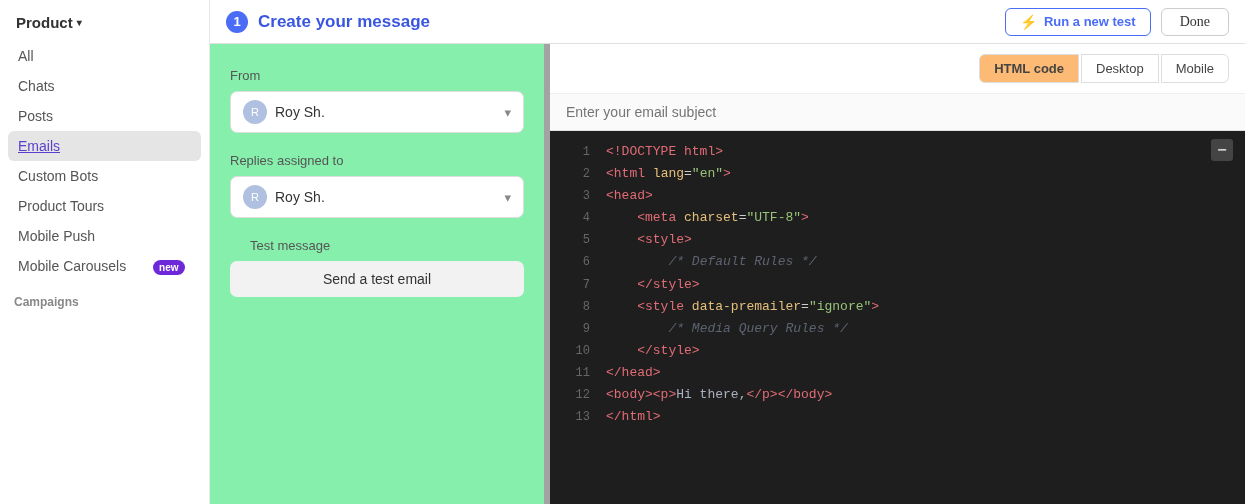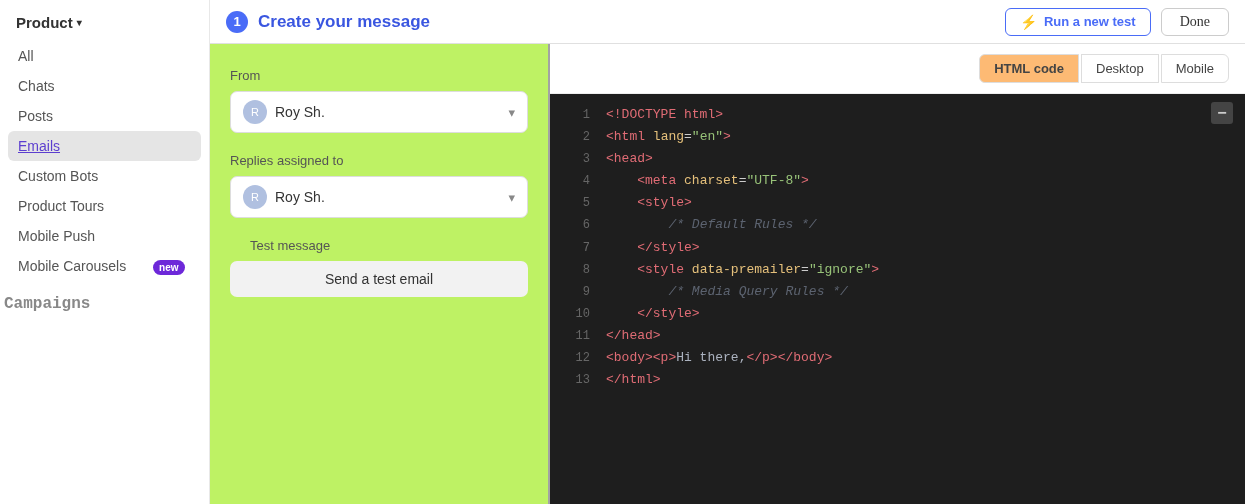--- a/index.html
+++ b/index.html
@@ -5,40 +5,40 @@
     * { box-sizing: border-box; margin: 0; padding: 0; }
     body { font-family: -apple-system, BlinkMacSystemFont, 'Segoe UI', sans-serif; font-size: 14px; color: #333; display: flex; height: 504px; overflow: hidden; }
 
     
     .sidebar { width: 210px; background: #fff; border-right: 1px solid #e8e8e8; display: flex; flex-direction: column; padding: 0; flex-shrink: 0; }
     .sidebar-messages-header { display: flex; align-items: center; padding: 14px 16px 10px; font-weight: 600; font-size: 15px; cursor: pointer; color: #333; gap: 4px; }
     .chevron-icon { font-size: 10px; }
     .sidebar-nav { display: flex; flex-direction: column; padding: 0 8px; }
     .sidebar-nav-item { padding: 7px 10px; border-radius: 6px; cursor: pointer; color: #555; font-size: 14px; }
     .sidebar-nav-item.active { background: #e5e5e5; color: #5c3ecf; font-weight: 500; text-decoration: underline; }
-    .sidebar-section-label { padding: 14px 4px 6px; font-size: 16px; font-weight: 600; color: #888; text-transform: none; letter-spacing: 0; font-family: Liberation Mono, monospace; }
+    .sidebar-section-label { padding: 14px 14px 6px; font-size: 12px; font-weight: 600; color: #888; text-transform: none; letter-spacing: 0; }
     .new-badge { background: #6d28d9; color: #fff; font-size: 10px; font-weight: 600; padding: 2px 6px; border-radius: 10px; margin-left: 23px; }
 
     
     .main { flex: 1; display: flex; flex-direction: column; overflow: hidden; }
 
     
     .top-bar { display: flex; align-items: center; background: #fff; border-bottom: 1px solid #e0e0e0; padding: 0 16px; height: 44px; justify-content: space-between; flex-shrink: 0; }
     .top-bar-left { display: flex; align-items: center; gap: 10px; }
     .step-number { width: 22px; height: 22px; border-radius: 50%; background: #4a6cf7; color: #fff; font-size: 13px; font-weight: 700; display: flex; align-items: center; justify-content: center; }
     .top-bar-title { font-size: 17px; font-weight: 700; color: #3a56e0; }
     .run-test-btn { display: flex; align-items: center; gap: 6px; background: #fff; border: 1.5px solid #4a6cf7; color: #4a6cf7; padding: 5px 14px; border-radius: 6px; cursor: pointer; font-size: 13px; font-weight: 600; }
     .run-test-btn .lightning-icon { font-size: 14px; }
     .done-btn { background: #fff; border: 1.5px solid #ccc; color: #333; padding: 5px 18px; border-radius: 6px; cursor: pointer; font-size: 14px; font-weight: 500; font-family: Liberation Serif, serif; }
 
     
     .content-area { display: flex; flex: 1; overflow: hidden; }
 
     
-    .form-panel { width: 340px; flex-shrink: 0; border-right: 2px solid #a3a3a3; padding: 24px 20px; background: #bef264; }
+    .form-panel { width: 340px; flex-shrink: 0; border-right: 6px solid #a3a3a3; padding: 24px 20px; background: #86efac; }
     .form-label { font-size: 13px; color: #555; margin-bottom: 8px; font-weight: 500; }
     .form-group { margin-bottom: 20px; }
     .select-wrapper { position: relative; }
     .select-control { width: 100%; padding: 8px 12px; border: 1px solid #ddd; border-radius: 7px; background: #fff; display: flex; align-items: center; gap: 8px; cursor: pointer; }
     .select-control .avatar { width: 24px; height: 24px; border-radius: 50%; background: #b0c0e0; overflow: hidden; display: flex; align-items: center; justify-content: center; font-size: 11px; color: #fff; }
     .select-control .select-text { flex: 1; font-size: 14px; color: #333; }
     .select-control .select-arrow { color: #888; font-size: 13px; }
     .test-message-label { font-size: 13px; font-weight: 500; color: #555; margin-bottom: 8px; margin-left: 20px; }
     .send-test-btn { width: 100%; padding: 10px; background: #f2f2f2; border: none; border-radius: 7px; cursor: pointer; font-size: 14px; color: #333; text-align: center; }
 
@@ -132,20 +132,21 @@
       </div>
     </div>
 
     <div class="editor-panel">
       <div class="editor-toolbar">
         <button class="editor-tab active">HTML code</button>
         <button class="editor-tab">Desktop</button>
         <button class="editor-tab">Mobile</button>
       </div>
 
+      <input class="email-subject-input" type="text" placeholder="Enter your email subject" style="">
 
       <div class="code-editor">
         <button class="collapse-btn">−</button>
         <div id="code-lines-container">
             <div class="code-line">
               <span class="line-num">1</span>
               <span class="code-content"><span class="tag">&lt;!DOCTYPE html&gt;</span></span>
             </div>
             <div class="code-line">
               <span class="line-num">2</span>

